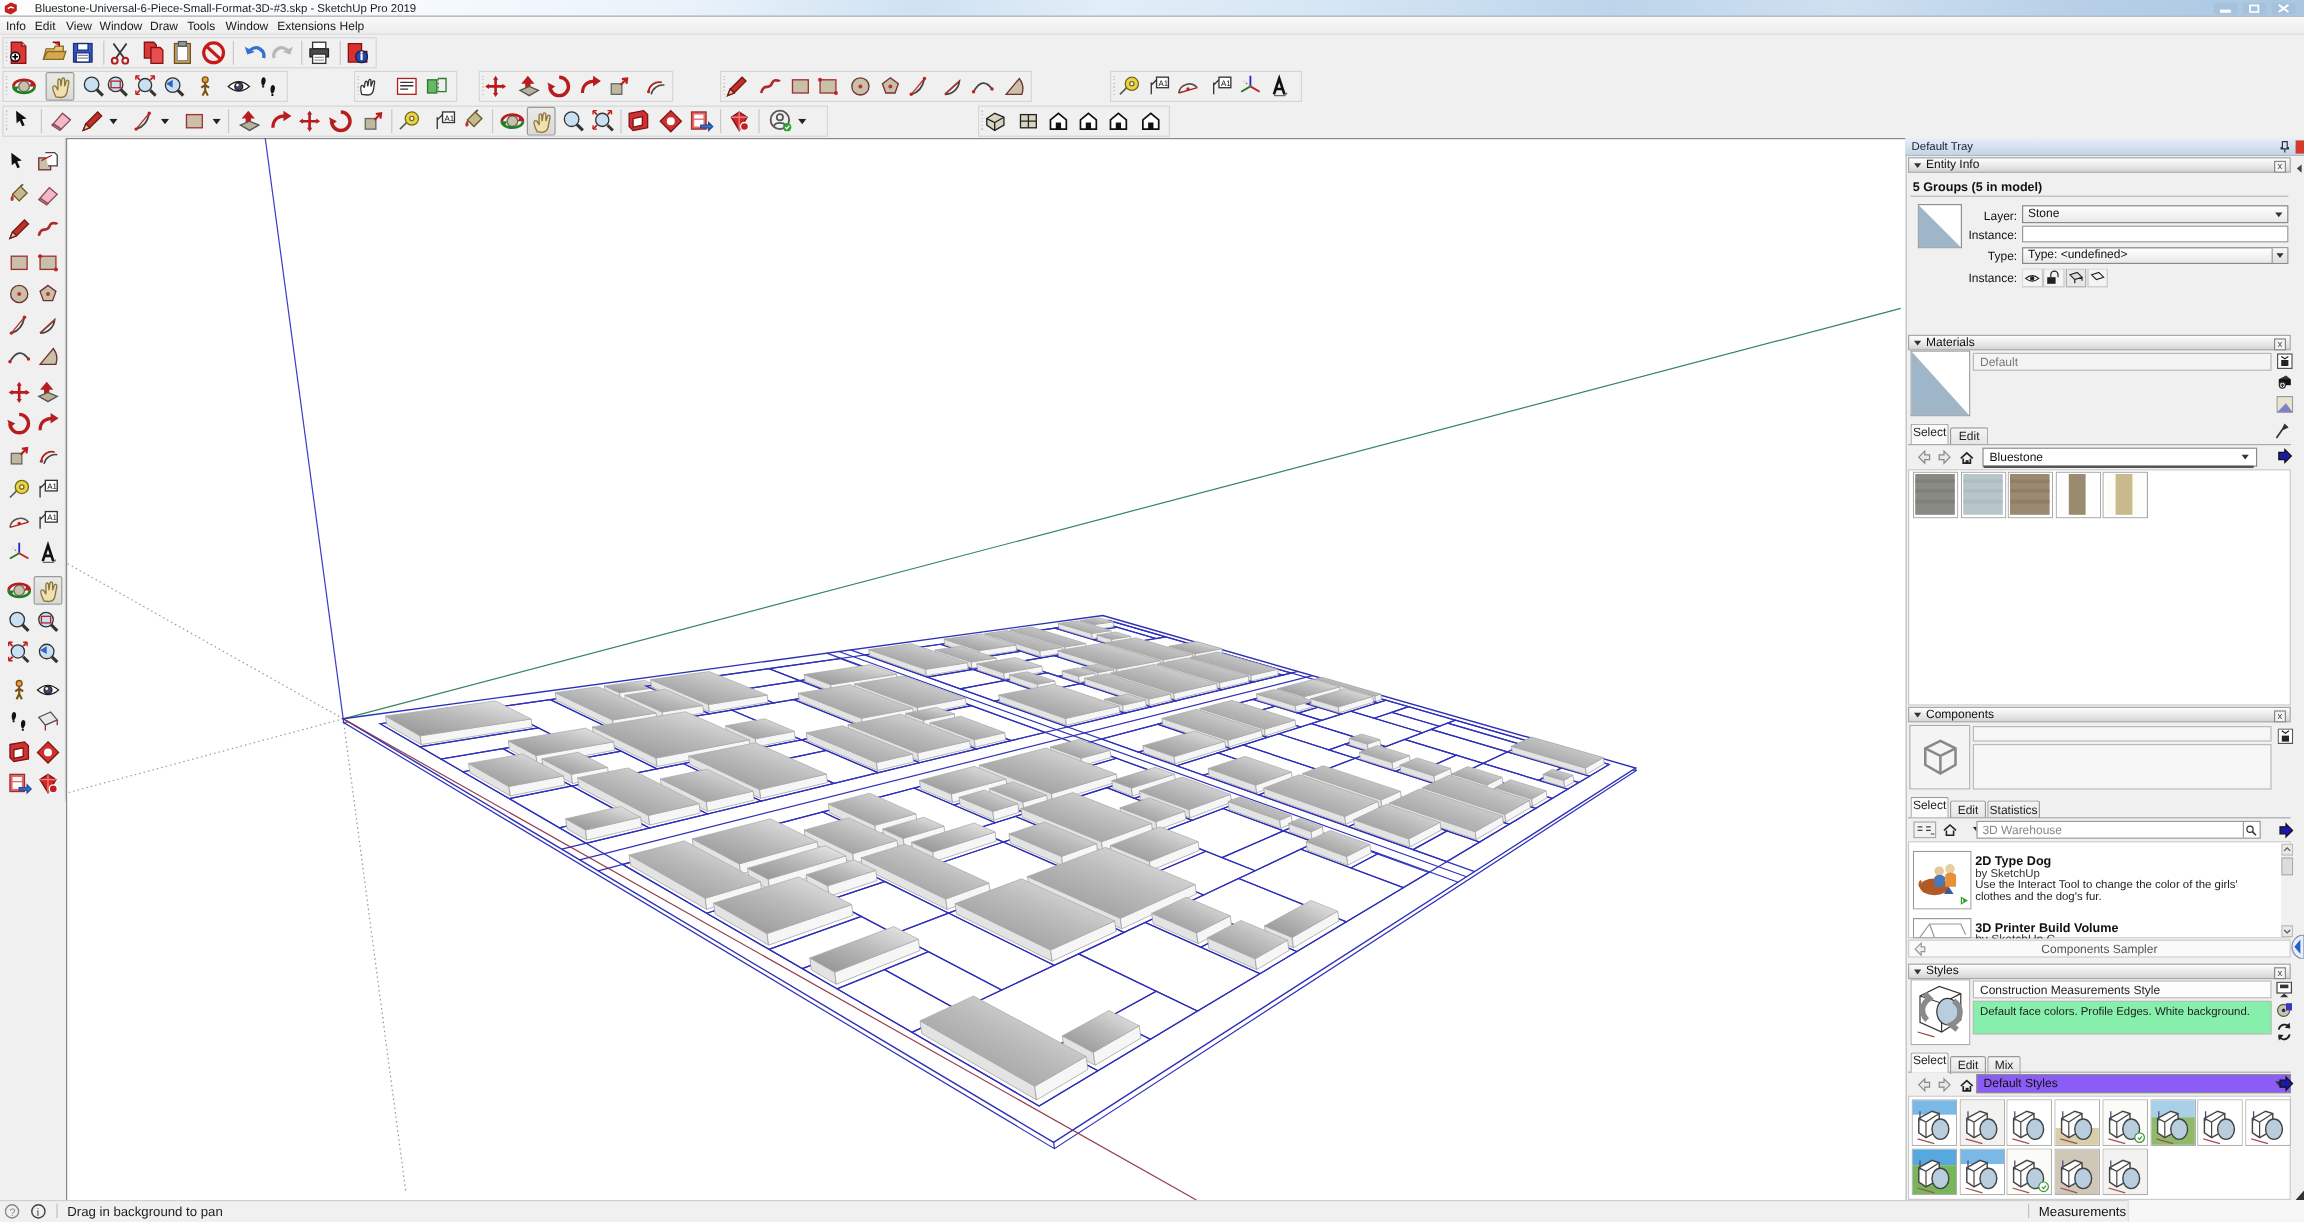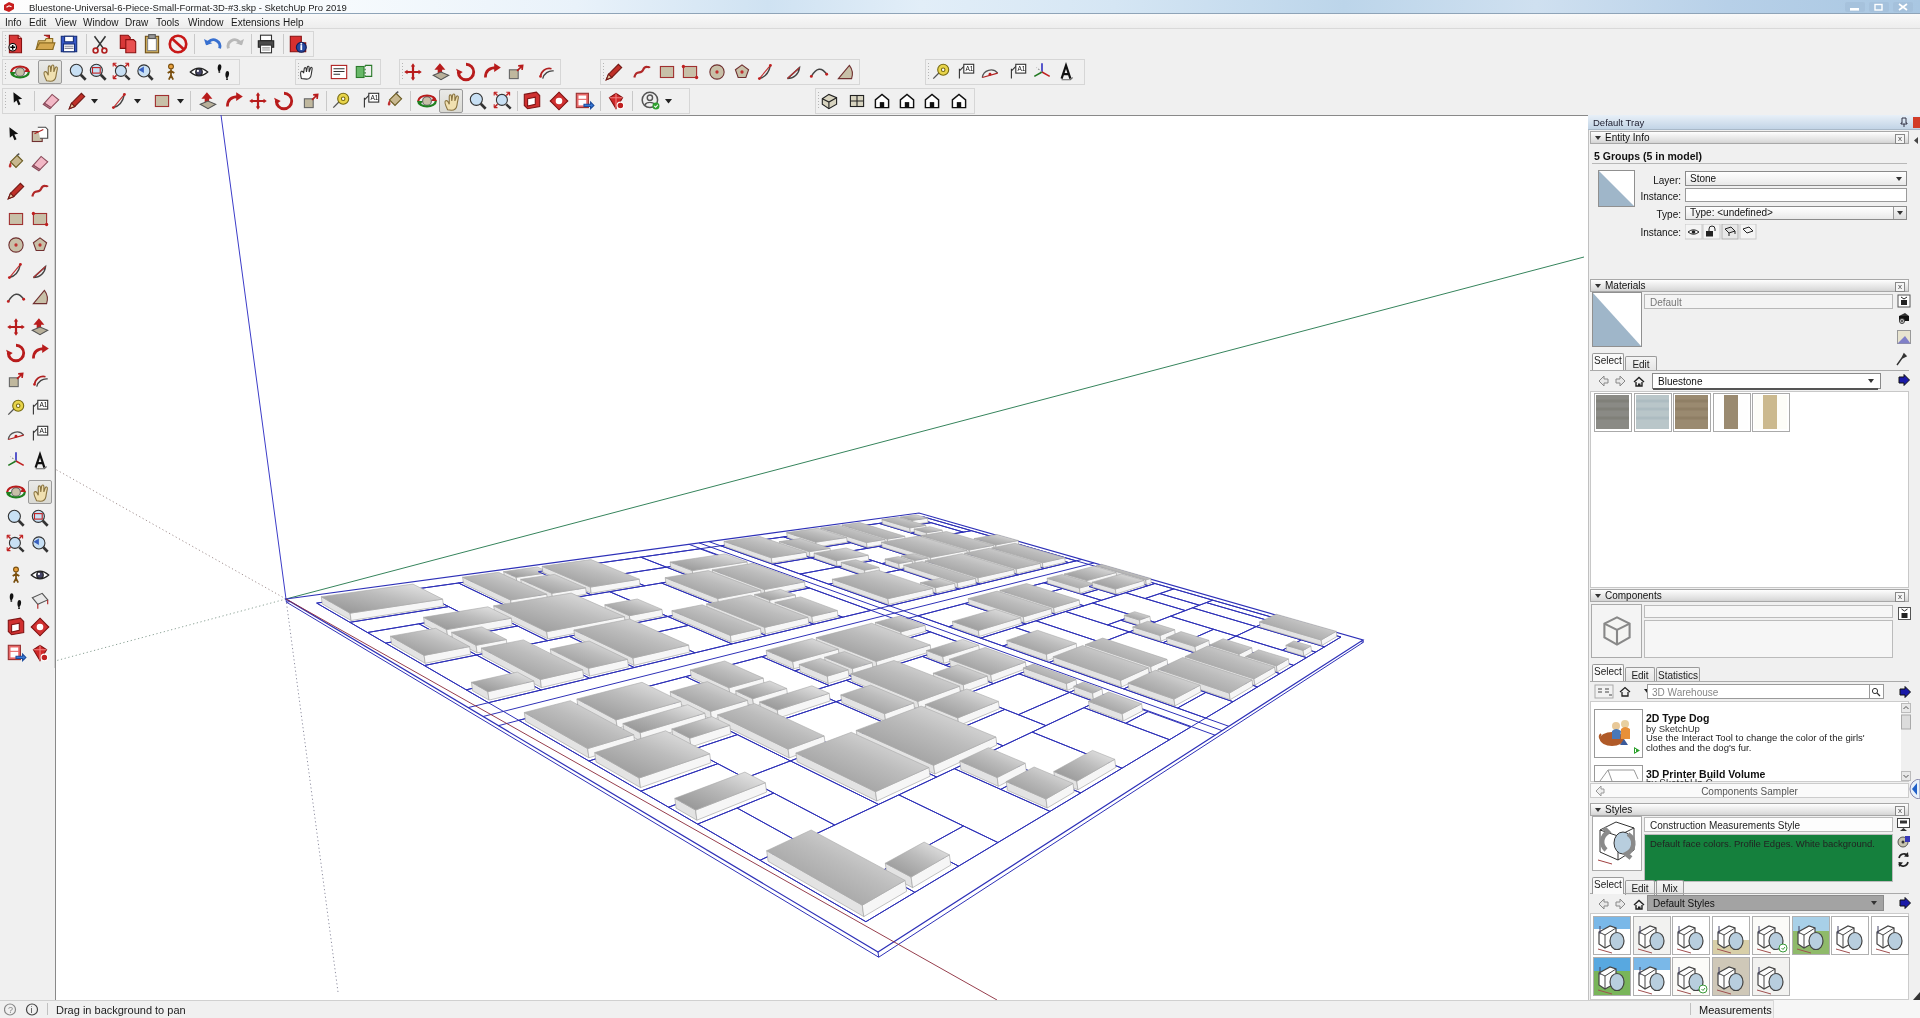--- a/index.html
+++ b/index.html
@@ -1603,21 +1603,21 @@
     <rect x="0.5" y="0.5" width="49" height="54" fill="#fff" stroke="#aaa"></rect>
 <path d="M8 14 L24 6 L42 12 L42 34 L26 44 L8 36Z" fill="#fff" stroke="#333"></path>
     <path d="M8 14 L26 20 L42 12 M26 20 L26 44" fill="none" stroke="#333"></path>
 <ellipse cx="31" cy="27" rx="9" ry="11" fill="#b8cede" stroke="#333"></ellipse>
 <path d="M14 34 A14 12 0 0 1 16 16 L12 12 M36 18 A14 12 0 0 1 34 38 L39 42" fill="none" stroke="#8a8a8a" stroke-width="4.5"></path>
 <path d="M6 44 L20 48" stroke="#a04040"></path>
   </svg>
 <div class="field" style="left:1644px;top:817px;width:249px;height:15px;background:#fdfdfd;border-color:#bbb">
     <span style="position:absolute;left:5px;top:2px;font-size:10px;color:#222">Construction Measurements Style</span>
   </div>
-<div class="field" style="left:1644px;top:834px;width:249px;height:48px;background:#15803d;border-color:#bbb">
+<div class="field" style="left:1644px;top:834px;width:249px;height:28px;background:#86efac;border-color:#bbb">
     <span style="position:absolute;left:5px;top:3px;font-size:9.5px;color:#222;white-space:nowrap">Default face colors. Profile Edges. White background.</span>
   </div>
 <svg class="abs" style="left:1896px;top:818px" width="15" height="50">
 <rect x="1.5" y="0.5" width="12" height="9" fill="#fff" stroke="#444"></rect>
     <rect x="4" y="2.5" width="7" height="3" fill="#333"></rect>
     <path d="M4 13 L7.5 10 L11 13Z" fill="#333"></path>
 <circle cx="7" cy="24" r="5" fill="#c8c4b0" stroke="#555"></circle>
     <circle cx="7" cy="24" r="1.5" fill="#333"></circle>
     <rect x="9" y="18" width="5" height="6" fill="#3838b8"></rect>
 <path d="M3 40 A5 5 0 0 1 12 38 M12 44 A5 5 0 0 1 3 46" fill="none" stroke="#222" stroke-width="1.6"></path>
@@ -1627,21 +1627,21 @@
 <div class="tab on" style="left:1592px;top:877px;width:32px">Select</div>
 <div class="tab" style="left:1625px;top:880px;width:30px">Edit</div>
 <div class="tab" style="left:1656px;top:880px;width:28px">Mix</div>
 <div class="abs" style="left:1590px;top:893px;width:319px;height:1px;background:#aaa"></div>
 <svg class="abs" style="left:1596px;top:897px" width="50" height="14">
 <path d="M8 2 L3 7 L8 12 L8 9 L12 9 L12 5 L8 5Z" fill="#e8e8e8" stroke="#888"></path>
 <path d="M24 2 L29 7 L24 12 L24 9 L20 9 L20 5 L24 5Z" fill="#e8e8e8" stroke="#888"></path>
 <path d="M38 8 L43 3.5 L48 8 M40 8 V12 H46 V8" fill="none" stroke="#222" stroke-width="1.4"></path>
     <rect x="42" y="9.5" width="2.5" height="2.5" fill="#222"></rect>
 </svg>
-<div class="combo" style="left:1647px;top:895px;width:237px;height:16px;background:#a3a3a3">
+<div class="combo" style="left:1647px;top:895px;width:262px;height:16px;background:#8b5cf6">
     <span style="position:absolute;left:5px;top:2px">Default Styles</span>
     <span class="arr" style="right:6px"></span>
   </div>
 <svg class="abs" style="left:1898px;top:896px" width="14" height="15">
     <path d="M2 4 H7 V1.5 L12.5 7 L7 12.5 V10 H2Z" fill="#1a1aa8" stroke="#111"></path>
   </svg>
 <div class="abs" style="left:1590px;top:913px;width:319px;height:87px;background:#fff;border:1px solid #ccc"></div>
 <svg class="abs" style="left:1593.0px;top:916px" width="38" height="39">
     <rect x="0.5" y="0.5" width="37" height="38" fill="#fff" stroke="#b0b0b0"></rect>
     <rect x="1" y="1" width="36" height="12" fill="#7ab8e8"></rect>

